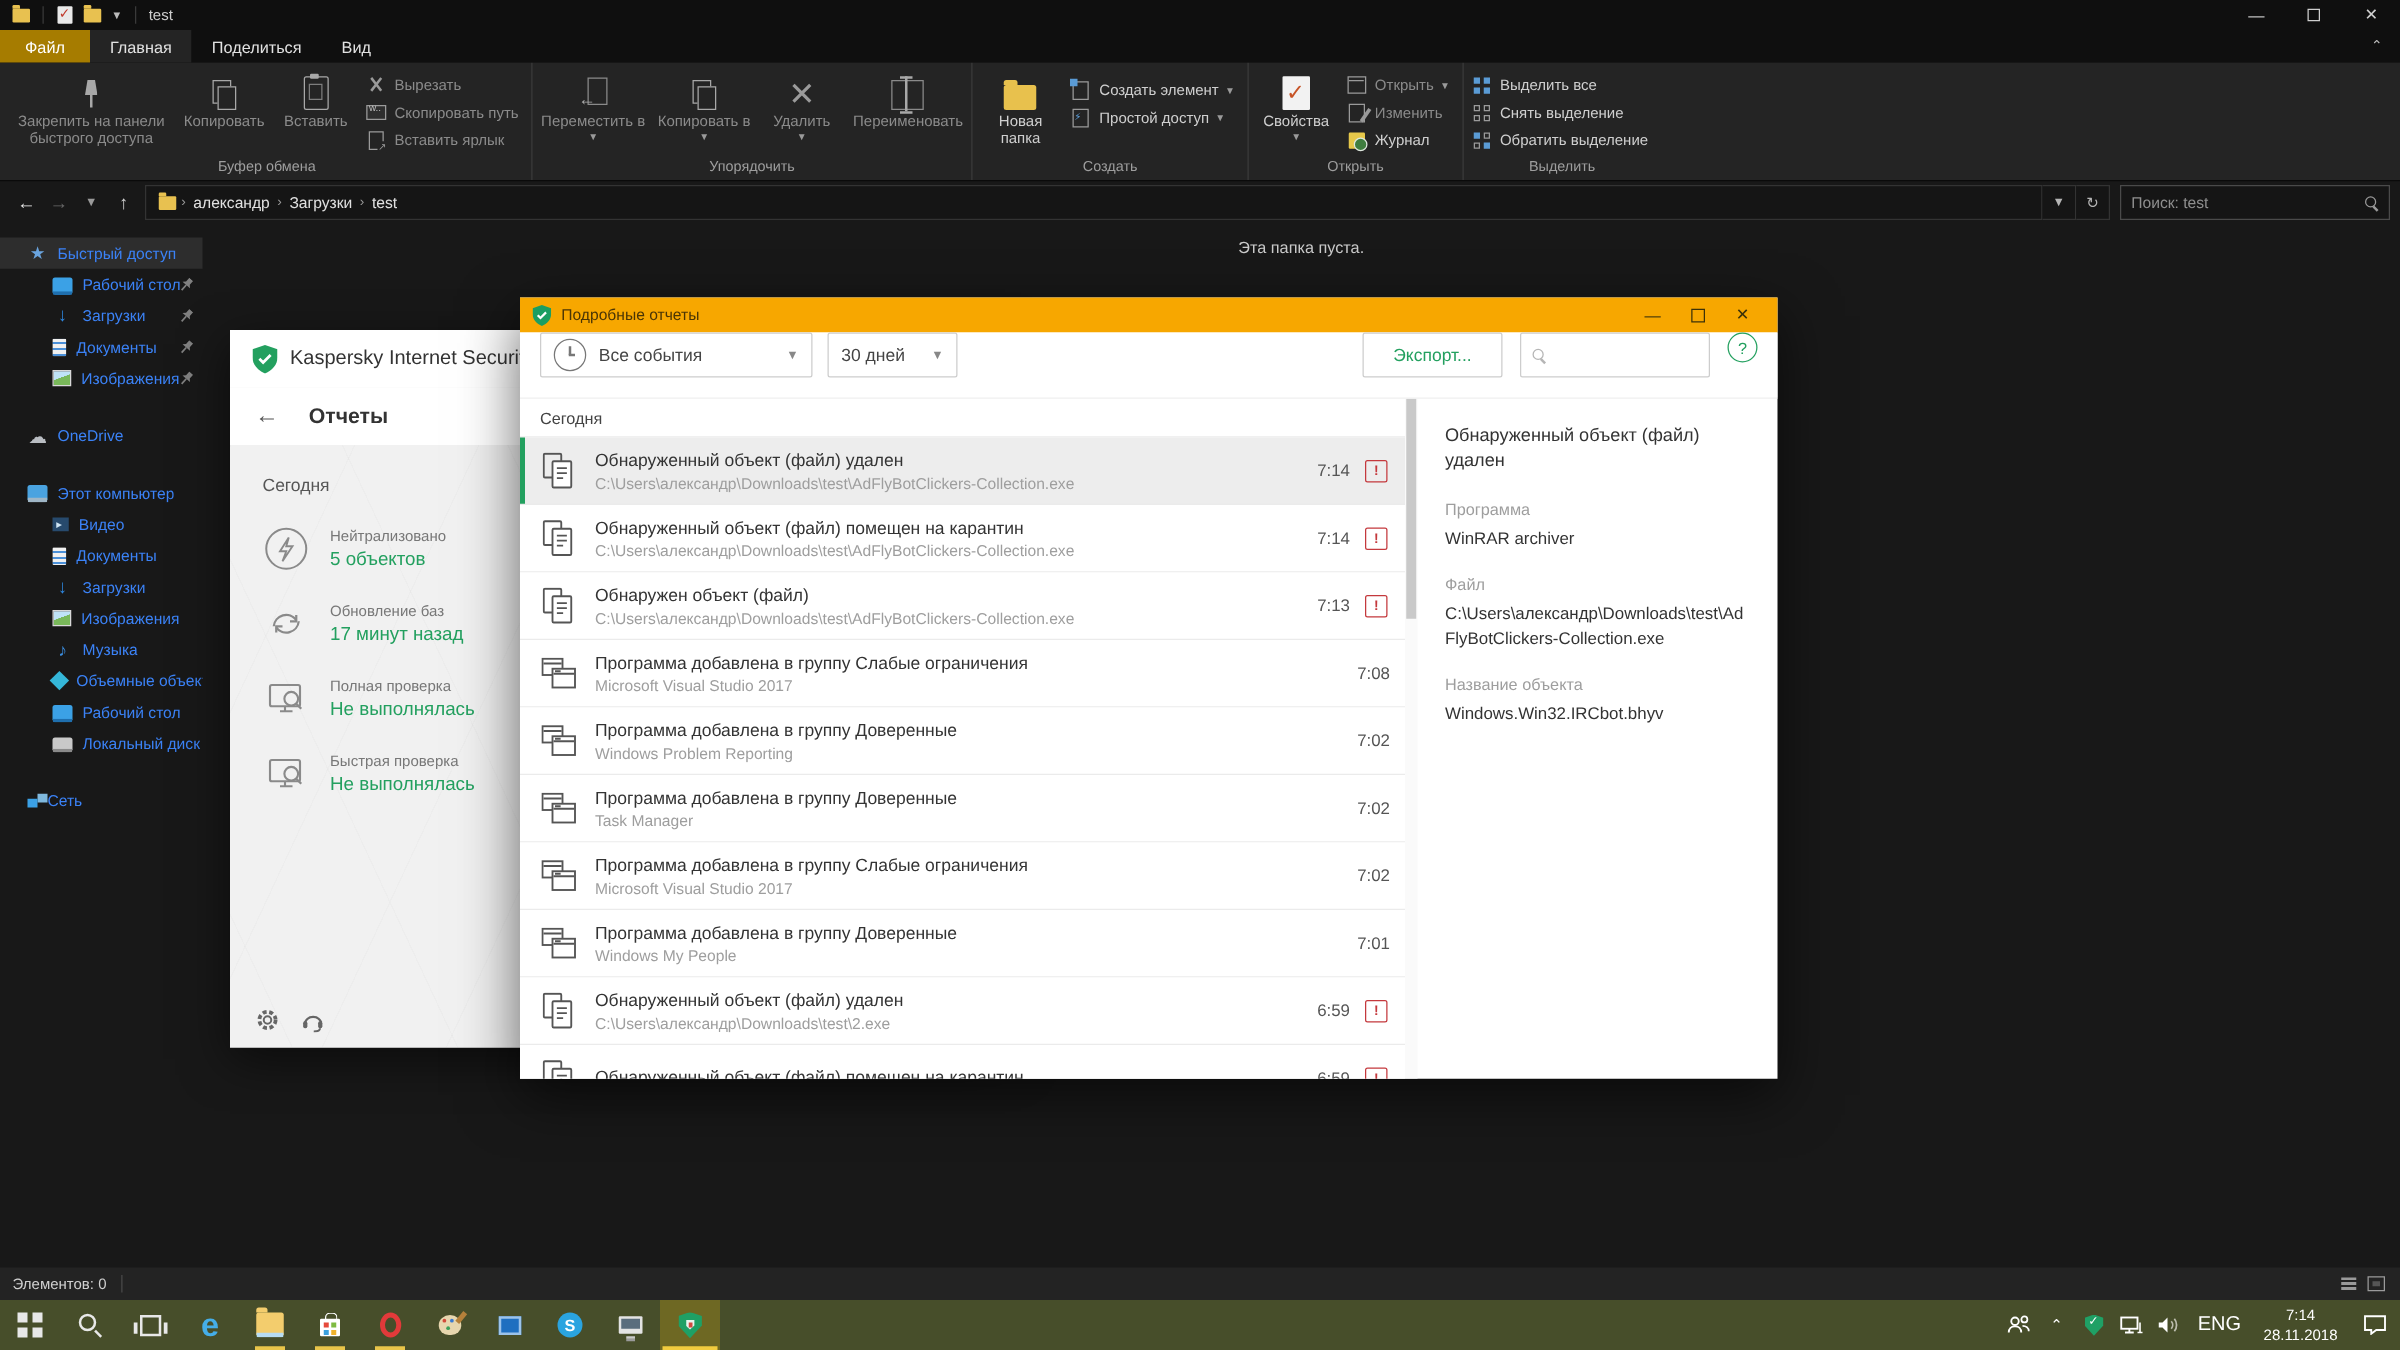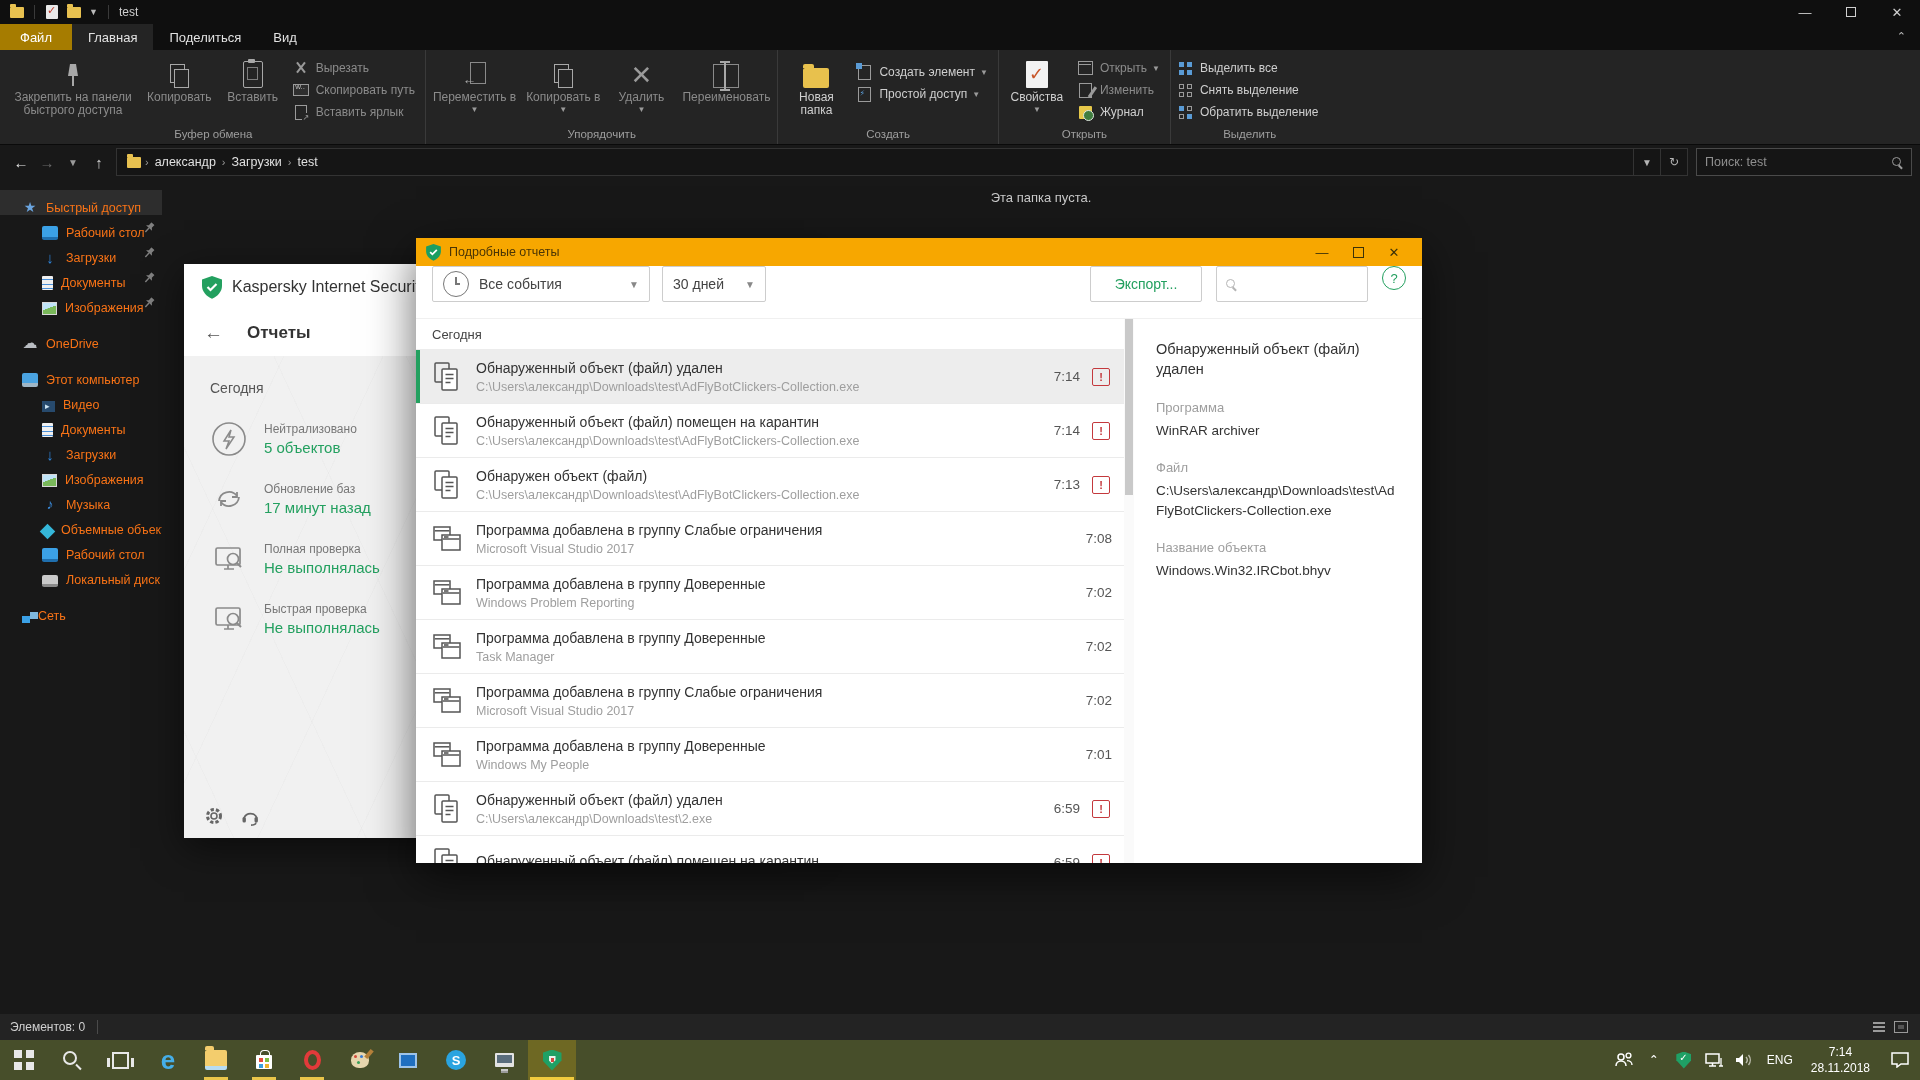--- a/index.html
+++ b/index.html
@@ -94,23 +94,23 @@
   .crumb-seg:last-of-type .crumb-sep{display:none}
   .addr-tool{width:26px;height:26px;border:1px solid #333;border-left:none;display:flex;align-items:center;justify-content:center;color:#b5b5b5;font-size:12px;background:#151515}
   .searchbox{width:198px;height:26px;border:1px solid #4a4a4a;margin-left:8px;display:flex;align-items:center;justify-content:space-between;
              color:#8f8f8f;font-size:12.5px;padding:0 8px;background:#151515}
   .mag{width:11px;height:11px;position:relative;flex:none}
   .mag::before{content:"";position:absolute;left:0;top:0;width:7px;height:7px;border:1.6px solid #9a9a9a;border-radius:50%}
   .mag::after{content:"";position:absolute;right:0;bottom:0;width:5px;height:1.6px;background:#9a9a9a;transform:rotate(45deg)}
 
   .body-row{position:absolute;top:178px;bottom:26px;left:0;right:0;display:flex}
   .sidebar{width:162px;padding-top:12px;box-sizing:border-box;font-size:12.5px;flex:none}
-  .side-item{height:25px;display:flex;align-items:flex-end;padding-left:22px;color:#f97316;position:relative}
+  .side-item{height:25px;display:flex;align-items:center;padding-left:22px;color:#3b82f6;position:relative}
   .side-item.ind1{padding-left:42px}
-  .side-item.spacer{margin-top:11px}
+  .side-item.spacer{margin-top:21px}
   .side-item.selected{background:#2d2d2d}
   .si{width:16px;height:16px;margin-right:8px;flex:none;display:inline-flex;align-items:center;justify-content:center;font-size:13px}
   .si-label{white-space:nowrap;overflow:hidden}
   .pinmark{position:absolute;right:8px;top:7px;transform:rotate(42deg);opacity:.8}
   
   .si-star::before{content:"★";color:#6aa4de;font-size:14px}
   .si-monitor{background:#3ba1e6;border-radius:2px;height:11px!important;margin-top:2px;border-bottom:3px solid #1f6fae}
   .si-download::before{content:"↓";color:#2e86de;font-weight:bold;font-size:15px}
   .si-doc{background:#f0f0f0;width:11px!important;height:14px!important;border-radius:1px;
           background-image:repeating-linear-gradient(#f0f0f0 0 3px,#4a90d9 3px 4.5px)}
@@ -225,21 +225,21 @@
   .tb-sysmon::before{content:"";position:absolute;left:2px;top:2px;right:2px;bottom:4px;background:#5a6d7d}
   .tb-sysmon::after{content:"";position:absolute;left:6px;bottom:-4px;width:7px;height:2px;background:#c9c9c9;box-shadow:0 2px 0 #9a9a9a}
   .tb-kaspersky{width:19px!important;height:21px!important;background:#1fa065;
       clip-path:polygon(50% 0,100% 16%,100% 52%,50% 100%,0 52%,0 16%);position:relative}
   .tb-kaspersky::before{content:"";position:absolute;left:6px;top:6px;width:7px;height:8px;background:#e8f5ee;
       clip-path:polygon(0 0,100% 0,100% 60%,50% 100%,0 60%)}
   .tb-kaspersky::after{content:"";position:absolute;left:8px;top:8px;width:3px;height:4px;background:#d2493f}
   .tray{margin-left:auto;display:flex;align-items:center;height:40px}
   .tray-ic{width:30px;height:40px;display:flex;align-items:center;justify-content:center;color:#fff}
   .tray-chev{font-size:12px;color:#fff}
-  .tray-lang{font-size:12px;color:#fff;padding:0 8px}
+  .tray-lang{font-size:16px;color:#fff;padding:0 8px}
   .tray-clock{font-size:12px;color:#fff;text-align:center;line-height:1.35;padding:0 10px}
   .kav-mini{width:15px;height:17px;background:#1fa065;clip-path:polygon(50% 0,100% 16%,100% 52%,50% 100%,0 52%,0 16%);position:relative}
   .kav-mini::before{content:"✓";position:absolute;left:3px;top:0px;color:#fff;font-size:10px}
   .tray-action{width:40px;height:40px;display:flex;align-items:center;justify-content:center}
 
   svg{display:block}
 </style>
 </head>
 <body>
 

